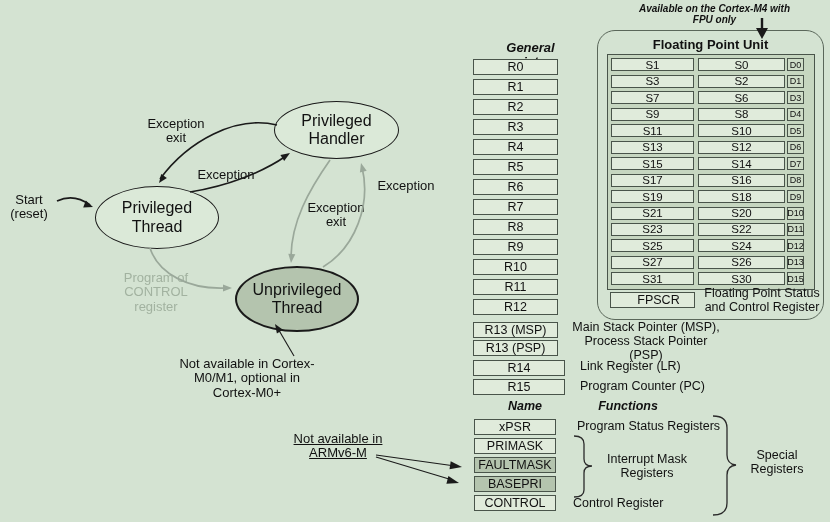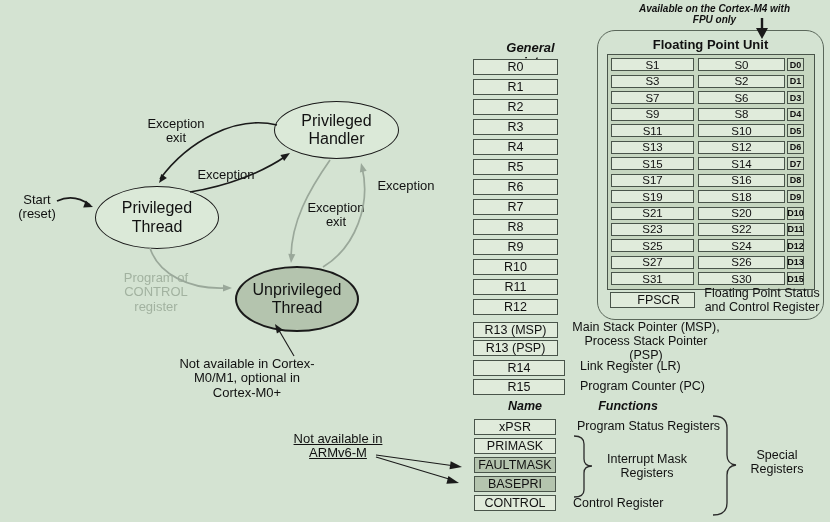--- a/index.html
+++ b/index.html
@@ -74,38 +74,38 @@
     height:13px; font-size:11.5px;
     display:flex; align-items:center; justify-content:center;
     background:var(--box, #e0ebdb);
     border:1px solid var(--border, #49544a);
     box-sizing:border-box;
   }
   .fpu-row .s-odd { width:83px; margin-right:4px; }
   .fpu-row .s-even { width:87px; margin-right:2px; }
   .fpu-row .dcell {
     width:17px; height:13px;
-    font-size:9px; font-weight:bold;
+    font-size:9px; font-weight:normal;
     display:flex; align-items:center; justify-content:center;
     background:var(--dcell, #cfddc8);
     border:1px solid var(--border, #49544a);
     box-sizing:border-box;
   }
   #fpscr-box { position:absolute; height:16px; }
   svg#overlay {
     position:absolute; left:0; top:0; z-index:10;
     pointer-events:none;
   }
 </style>
 </head>
 <body>
 
 <div id="canvas" style="--bg: #d4e3d2; --box: #e0ebdb; --shaded: #b4c4ae; --table: #c6d6c0; --dcell: #cfddc8; --border: #49544a; --ellipse: #dbe9d8; --graytext: #a2b2a0;">
 
-  <div class="txt" id="start-label" style="left:8px;top:193px;width:58px;">Start
+  <div class="txt" id="start-label" style="left:0;top:193px;width:58px;">Start
 (reset)</div>
 
   <div class="ellipse" style="left:274px;top:101px;width:123px;height:56px;">Privileged
 Handler</div>
   <div class="ellipse" style="left:95px;top:186px;width:122px;height:61px;">Privileged
 Thread</div>
   <div class="ellipse shaded" style="left:235px;top:266px;width:120px;height:62px;">Unprivileged
 Thread</div>
 
   <div class="txt" style="left:140px;top:117px;width:72px;">Exception

